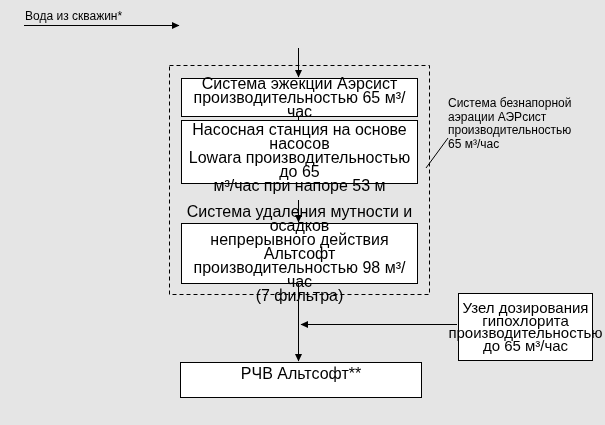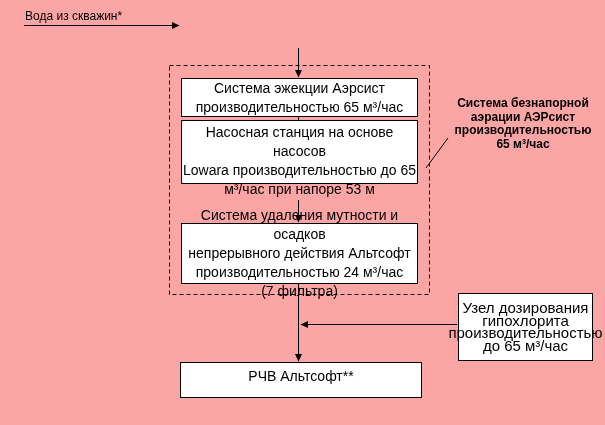--- a/index.html
+++ b/index.html
@@ -4,43 +4,43 @@
 <style>
   html, body {
     margin: 0;
     padding: 0;
     background: #ffffff;
   }
   .canvas {
     position: relative;
     width: 605px;
     height: 425px;
-    background: #fca5a5;
+    background: #e5e5e5;
     font-family: "Liberation Sans", sans-serif;
     color: #000000;
     overflow: hidden;
   }
   .connector-layer {
     position: absolute;
     left: 0;
     top: 0;
     width: 605px;
     height: 425px;
   }
   .pbox {
     position: absolute;
     box-sizing: border-box;
     border: 1px solid #000000;
     background: #ffffff;
     display: flex;
     align-items: center;
     justify-content: center;
     text-align: center;
-    font-size: 14px;
-    line-height: 19px;
+    font-size: 16px;
+    line-height: 14px;
     white-space: pre-line;
   }
   .pbox.top-align {
     align-items: flex-start;
     padding-top: 2px;
   }
   .box-ejection   { left: 181px; top: 78px;  width: 237px; height: 39px; }
   .box-pump       { left: 181px; top: 120px; width: 237px; height: 64px; }
   .box-turbidity  { left: 181px; top: 223px; width: 237px; height: 61px; }
   .box-dosing     { left: 458px; top: 293px; width: 135px; height: 68px;
@@ -54,23 +54,22 @@
     font-size: 12px;
     line-height: 13px;
     white-space: nowrap;
   }
   .callout-label {
     position: absolute;
     left: 448px;
     top: 97px;
     width: 150px;
     font-size: 12px;
-    font-weight: bold;
+    font-weight: normal;
     line-height: 13.5px;
-    text-align: center;
     white-space: pre-line;
   }
 </style>
 </head>
 <body>
 
 <div class="canvas">
 
   <svg class="connector-layer" width="605" height="425" viewBox="0 0 605 425" xmlns="http://www.w3.org/2000/svg">
     <defs>
@@ -100,21 +99,21 @@
 
   <div class="pbox box-ejection">Система эжекции Аэрсист
 производительностью 65 м³/час</div>
 
   <div class="pbox box-pump top-align">Насосная станция на основе насосов
 Lowara производительностью до 65
 м³/час при напоре 53 м</div>
 
   <div class="pbox box-turbidity">Система удаления мутности и осадков
 непрерывного действия Альтсофт
-производительностью 24 м³/час
+производительностью 98 м³/час
 (7 фильтра)</div>
 
   <div class="callout-label">Система безнапорной
 аэрации АЭРсист
 производительностью
 65 м³/час</div>
 
   <div class="pbox box-dosing">Узел дозирования
 гипохлорита
 производительностью

